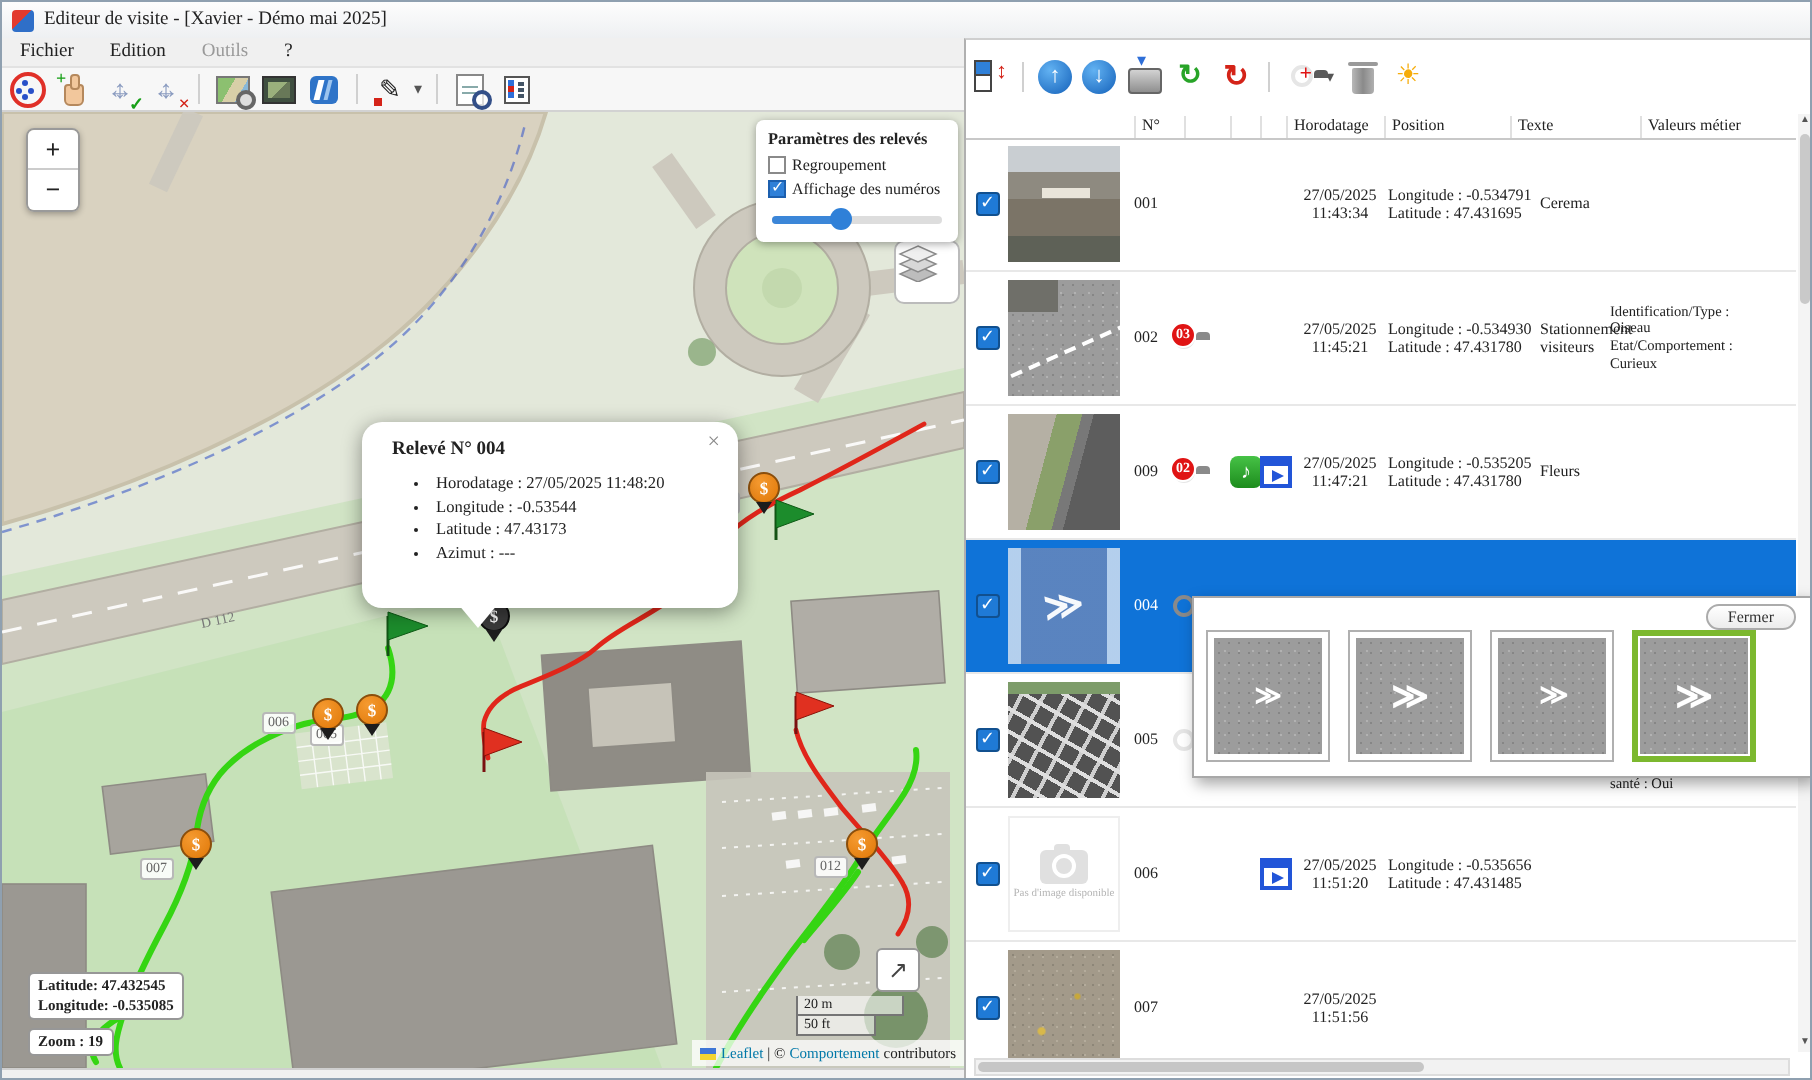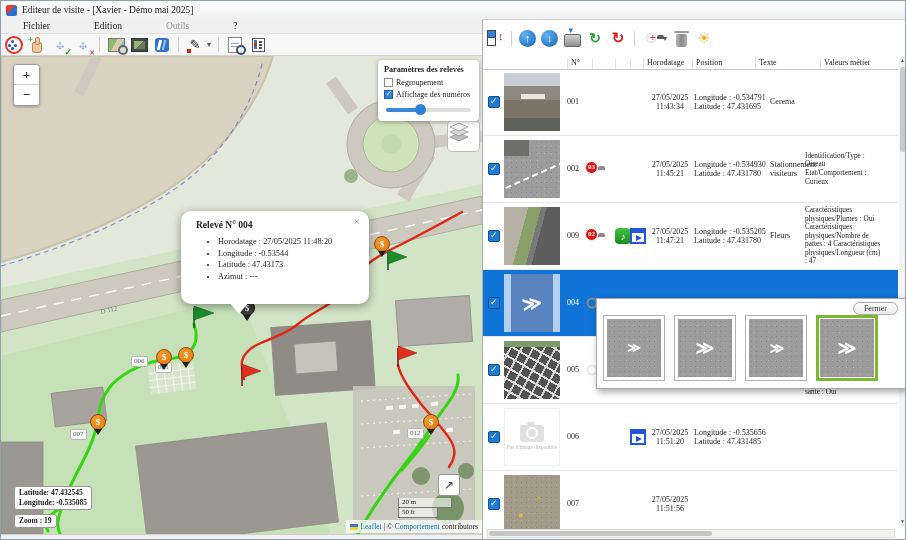--- a/index.html
+++ b/index.html
@@ -3,21 +3,21 @@
 <meta charset="utf-8">
 <style>
   html,body{margin:0;padding:0;background:#d8d8d8}
   .window{position:relative;width:906px;height:540px;background:#f0f0f0;border:1px solid #8fa0b0;
     box-sizing:border-box;overflow:hidden;font-family:Liberation Serif, serif;color:#222}
   
   .titlebar{position:absolute;left:0;top:0;width:100%;height:18px;background:linear-gradient(#fdfdfd,#eef0f2);
     display:flex;align-items:center;gap:5px;padding-left:5px;box-sizing:border-box;font-size:9.5px}
   .appicon{width:11px;height:11px;border-radius:2px;background:linear-gradient(135deg,#e23a2e 0 45%,#2f6fc8 45%);flex:none}
   .menubar{position:absolute;left:0;top:18px;width:481px;height:14px;font-size:9.5px;display:flex;align-items:center}
-  .menubar span{padding:0 22px}
+  .menubar span{padding:0 9px}
   .menu-disabled{color:#9a9a9a}
   .ltoolbar{position:absolute;left:0;top:32px;width:481px;height:23px;background:#f7f7f7;
     border-top:1px solid #e2e2e2;border-bottom:1px solid #d2d2d2;display:flex;align-items:center;gap:5px;padding-left:4px;box-sizing:border-box}
   .tbi{width:18px;height:18px;display:flex;align-items:center;justify-content:center;position:relative;flex:none}
   .tbsep{width:1px;height:15px;background:#d0d0d0;margin:0 2px;flex:none}
   .ring-red{width:14px;height:14px;border:2px solid #e03028;border-radius:50%;position:relative}
   .ring-red::before{content:"";position:absolute;top:2px;left:4px;width:3px;height:3px;border-radius:50%;background:#2850c8;
     box-shadow:-3px 4px 0 #2850c8,3px 4px 0 #2850c8,0 7px 0 #2850c8}
   .hand{width:8px;height:9px;background:#f2c79c;border:1px solid #b5885c;border-radius:2px 2px 3px 3px;position:relative;margin-top:5px}
   .hand::before{content:"";position:absolute;top:-6px;left:2px;width:3px;height:6px;background:#f2c79c;border:1px solid #b5885c;border-radius:2px}
@@ -521,21 +521,20 @@
         <span class="playic"></span>
         <div class="cell c-time">
             <div>27/05/2025</div>
             <div>11:47:21</div>
           </div>
         <div class="cell c-pos">
             <div>Longitude : -0.535205</div>
             <div>Latitude : 47.431780</div>
           </div>
         <div class="cell c-texte">Fleurs</div>
-        <div class="cell c-val">Caractéristiques physiques/Plumes : Oui Caractéristiques physiques/Nombre de pattes : 4 Caractéristiques physiques/Longueur (cm) : 47</div>
       </div>
 
       <div class="trow sel">
         <span class="cb"></span>
         <div class="thumb t004"></div>
         <div class="cell c-num">004</div>
         <span class="camwrap ic-cam"><span class="cam light"></span></span>
         <div class="cell c-time">
             <div>27/05/2025</div>
           </div>

